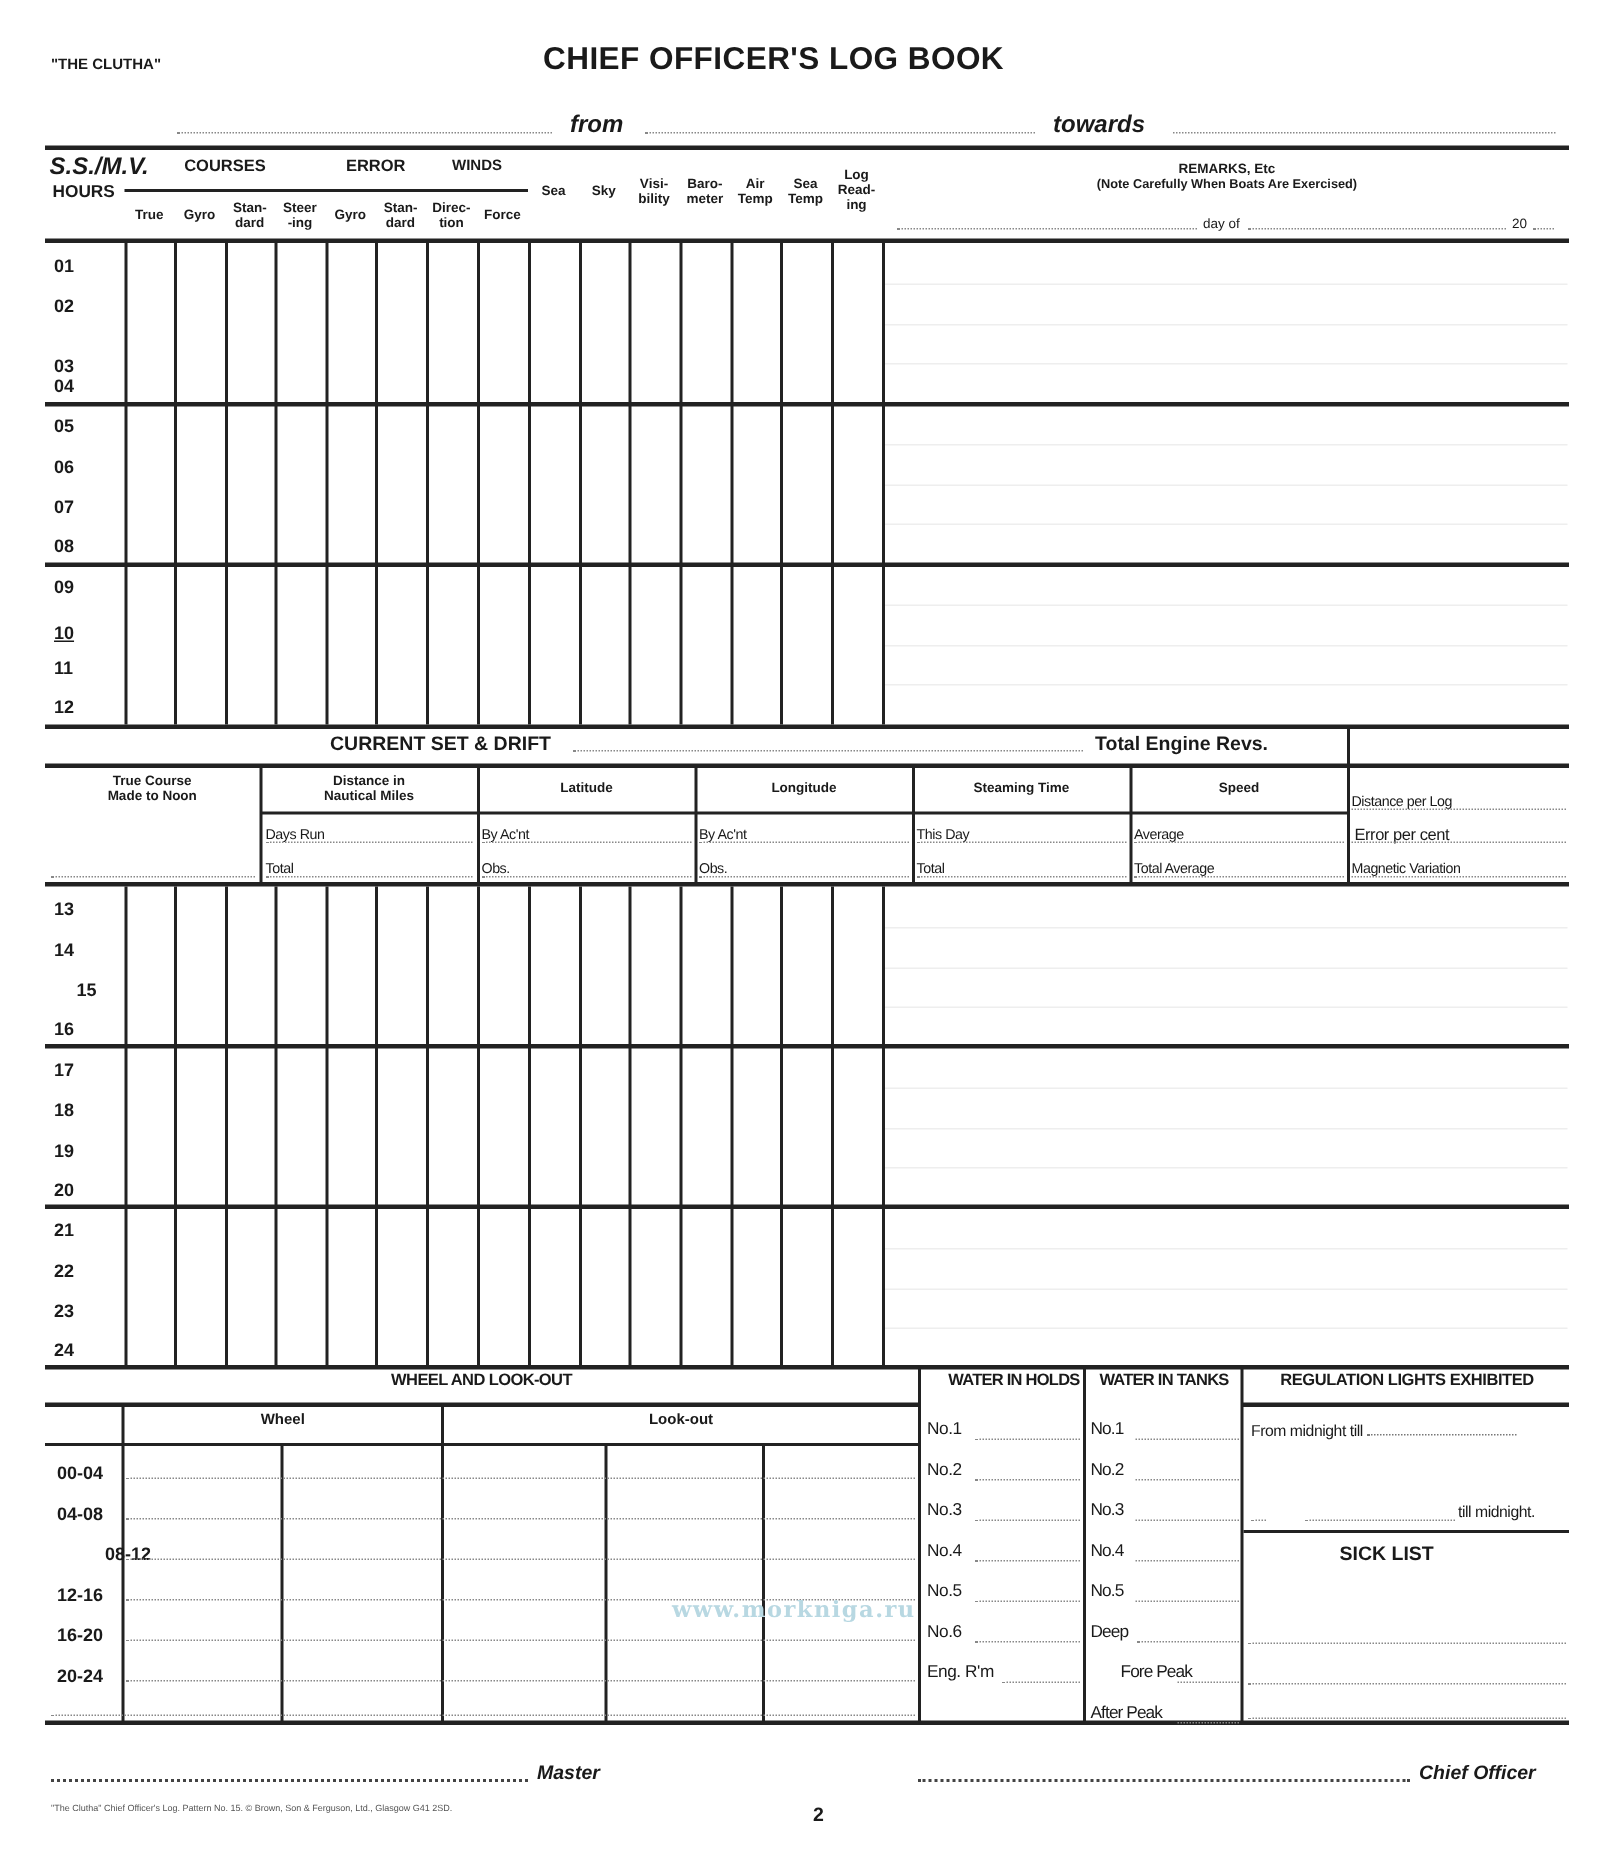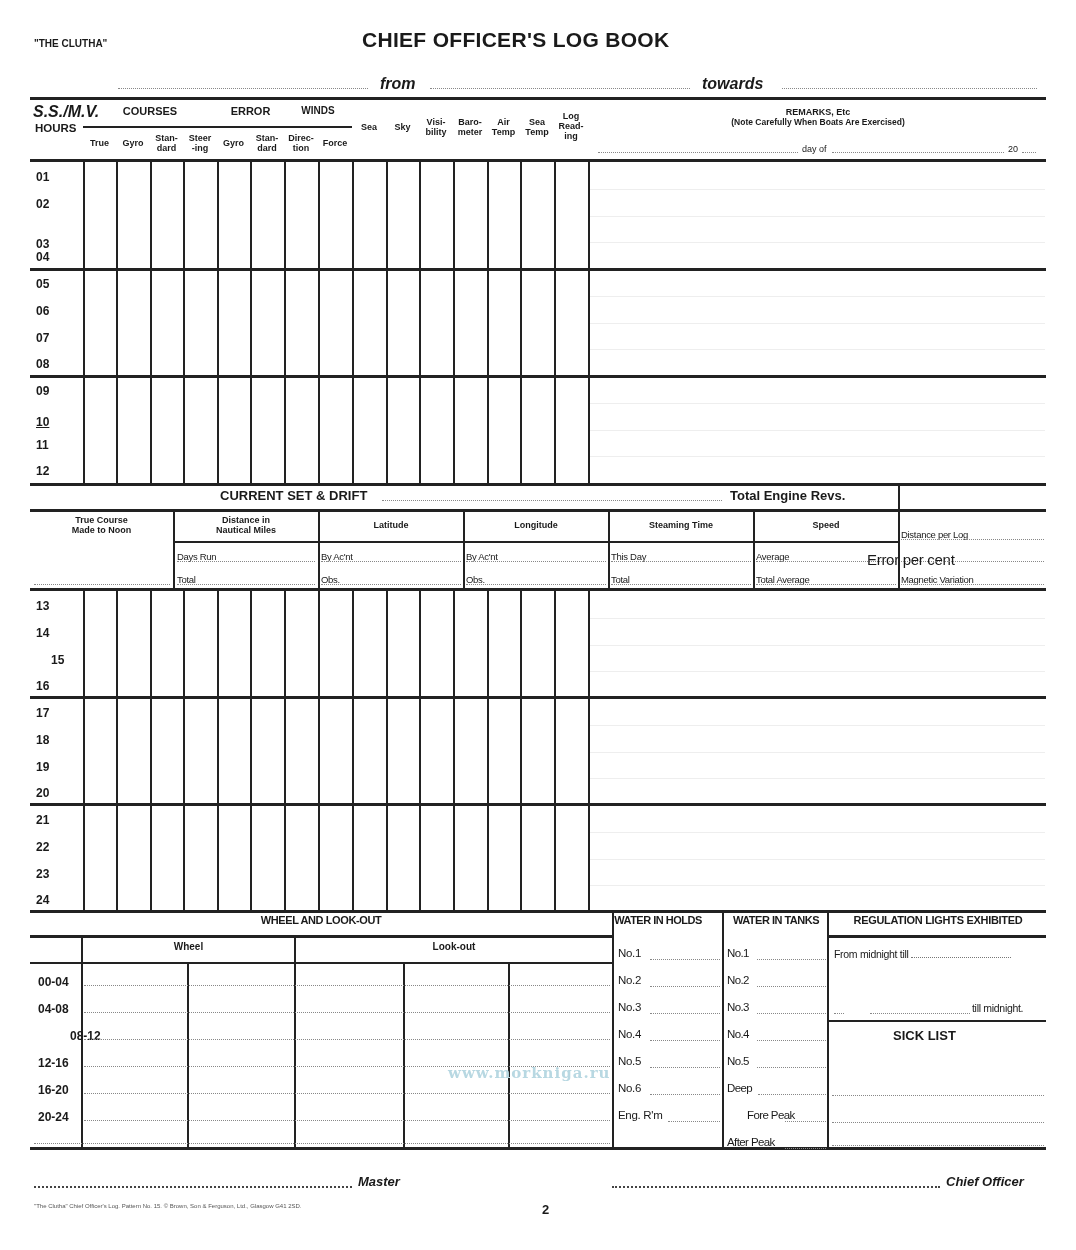--- a/index.html
+++ b/index.html
@@ -199,21 +199,21 @@
     <div class="field" style="left:611px;top:551px;font-size:9.5px;"><span>This Day</span></div>
     <div class="dotline" style="left:611px;top:561px;width:140px;"></div>
     <div class="field" style="left:611px;top:574px;font-size:9.5px;"><span>Total</span></div>
     <div class="dotline" style="left:611px;top:584px;width:140px;"></div>
     <div class="field" style="left:756px;top:551px;font-size:9.5px;"><span>Average</span></div>
     <div class="dotline" style="left:756px;top:561px;width:140px;"></div>
     <div class="field" style="left:756px;top:574px;font-size:9.5px;"><span>Total Average</span></div>
     <div class="dotline" style="left:756px;top:584px;width:140px;"></div>
     <div class="field" style="left:901px;top:529px;font-size:9.5px;"><span>Distance per Log</span></div>
     <div class="dotline" style="left:901px;top:539px;width:143px;"></div>
-    <div class="field" style="left:867px;top:551px;font-size:15px;"><span>Error per cent</span></div>
+    <div class="field" style="left:903px;top:551px;font-size:11px;"><span>Error per cent</span></div>
     <div class="dotline" style="left:901px;top:561px;width:143px;"></div>
     <div class="field" style="left:901px;top:574px;font-size:9.5px;"><span>Magnetic Variation</span></div>
     <div class="dotline" style="left:901px;top:584px;width:143px;"></div>
   </div>
 
 <div id="pm-body">
     <div class="vl" style="left:83px;top:591px;height:319px;"></div>
     <div class="vl" style="left:116px;top:591px;height:319px;"></div>
     <div class="vl" style="left:150px;top:591px;height:319px;"></div>
     <div class="vl" style="left:183px;top:591px;height:319px;"></div>
@@ -261,21 +261,21 @@
     <div class="hour" style="top:866.5px;">23</div>
     <div class="faint" style="left:590px;top:885.25px;width:455px;"></div>
     <div class="abs" style="left:30px;top:885.25px;width:1016px;height:26.75px;"></div>
     <div class="hour" style="top:893.25px;">24</div>
   </div>
 <div class="hl" style="left:30px;top:696px;width:1016px;"></div>
 <div class="hl" style="left:30px;top:803px;width:1016px;"></div>
 <div class="hl" style="left:30px;top:910px;width:1016px;"></div>
 
 <div class="abs bold ctr" style="left:30px;top:914px;width:582px;font-size:11px;letter-spacing:-0.4px;">WHEEL AND LOOK-OUT</div>
-<div class="abs bold ctr" style="left:604px;top:914px;width:108px;font-size:11px;letter-spacing:-0.5px;">WATER IN HOLDS</div>
+<div class="abs bold ctr" style="left:622px;top:914px;width:108px;font-size:11px;letter-spacing:-0.5px;">WATER IN HOLDS</div>
 <div class="abs bold ctr" style="left:724px;top:914px;width:104px;font-size:11px;letter-spacing:-0.5px;">WATER IN TANKS</div>
 <div class="abs bold ctr" style="left:830px;top:914px;width:216px;font-size:11px;letter-spacing:-0.3px;">REGULATION LIGHTS EXHIBITED</div>
 
 <div class="hl" style="left:30px;top:935px;width:582px;"></div>
 <div class="hl" style="left:828px;top:935px;width:218px;"></div>
 <div class="hl2" style="left:30px;top:962px;width:582px;"></div>
 <div class="vl" style="left:612px;top:912px;height:236px;"></div>
 <div class="vl" style="left:722px;top:912px;height:236px;"></div>
 <div class="vl" style="left:827px;top:912px;height:236px;"></div>
 <div class="vl" style="left:81px;top:937px;height:211px;"></div>

